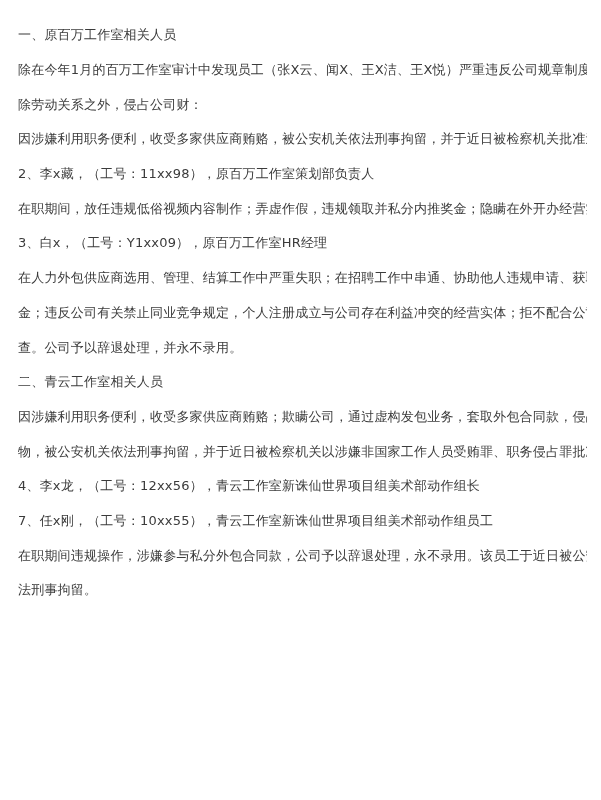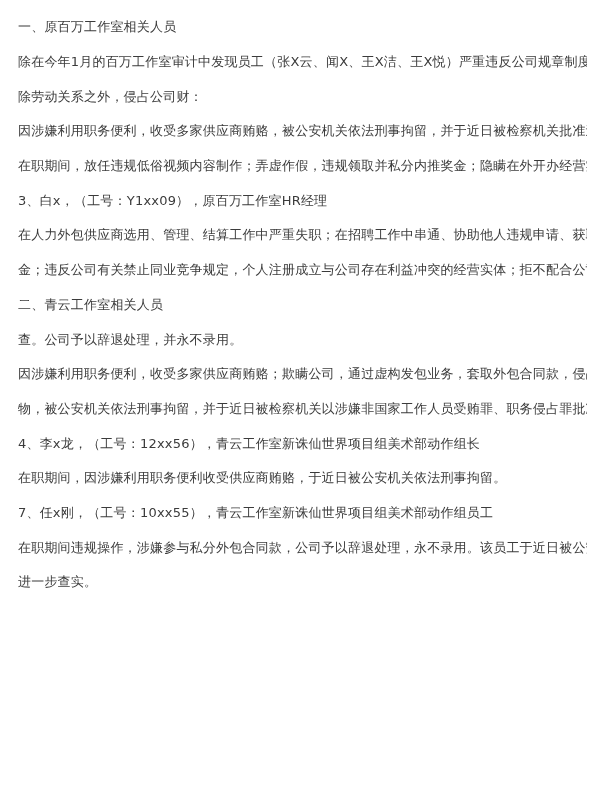--- a/index.html
+++ b/index.html
@@ -7,21 +7,21 @@
     padding: 0;
     width: 601px;
     height: 800px;
     background: #ffffff;
     overflow: hidden;
   }
   .page {
     box-sizing: border-box;
     width: 601px;
     height: 800px;
-    padding: 10px 14px 0 18px;
+    padding: 18px 14px 0 18px;
     font-family: "DejaVu Sans", "Liberation Sans", sans-serif;
     color: #3b3b3b;
     font-size: 13px;
     font-weight: 500;
   }
   .line {
     height: 34.7px;
     display: flex;
     align-items: center;
     white-space: nowrap;
@@ -34,33 +34,33 @@
 
 <div class="page">
 
   <div class="line">一、原百万工作室相关人员</div>
 
   <div class="line">除在今年1月的百万工作室审计中发现员工（张X云、闻X、王X洁、王X悦）严重违反公司规章制度并依法解</div>
   <div class="line">除劳动关系之外，侵占公司财：</div>
 
   <div class="line">因涉嫌利用职务便利，收受多家供应商贿赂，被公安机关依法刑事拘留，并于近日被检察机关批准逮捕。</div>
 
+  <div class="line">2、李x藏，（工号：11xx98），原百万工作室策划部负责人</div>
   <div class="line">在职期间，放任违规低俗视频内容制作；弄虚作假，违规领取并私分内推奖金；隐瞒在外开办经营实体及任</div>
 
   <div class="line">3、白x，（工号：Y1xx09），原百万工作室HR经理</div>
   <div class="line">在人力外包供应商选用、管理、结算工作中严重失职；在招聘工作中串通、协助他人违规申请、获取内推奖</div>
   <div class="line">金；违反公司有关禁止同业竞争规定，个人注册成立与公司存在利益冲突的经营实体；拒不配合公司审计调</div>
+  <div class="line">查。公司予以辞退处理，并永不录用。</div>
+
   <div class="line">二、青云工作室相关人员</div>
-
-  <div class="line">查。公司予以辞退处理，并永不录用。</div>
 
   <div class="line">因涉嫌利用职务便利，收受多家供应商贿赂；欺瞒公司，通过虚构发包业务，套取外包合同款，侵占公司财</div>
   <div class="line">物，被公安机关依法刑事拘留，并于近日被检察机关以涉嫌非国家工作人员受贿罪、职务侵占罪批准逮捕。</div>
 
 
   <div class="line">4、李x龙，（工号：12xx56），青云工作室新诛仙世界项目组美术部动作组长</div>
-  <div class="line">在职期间，因涉嫌利用职务便利收受供应商贿赂，于近日被公安机关依法刑事拘留。</div>
 
   <div class="line">7、任x刚，（工号：10xx55），青云工作室新诛仙世界项目组美术部动作组员工</div>
   <div class="line">在职期间违规操作，涉嫌参与私分外包合同款，公司予以辞退处理，永不录用。该员工于近日被公安机关依</div>
-  <div class="line">进一步查实。</div>
+  <div class="line">法刑事拘留。</div>
 
 </div>
 
 </body></html>

